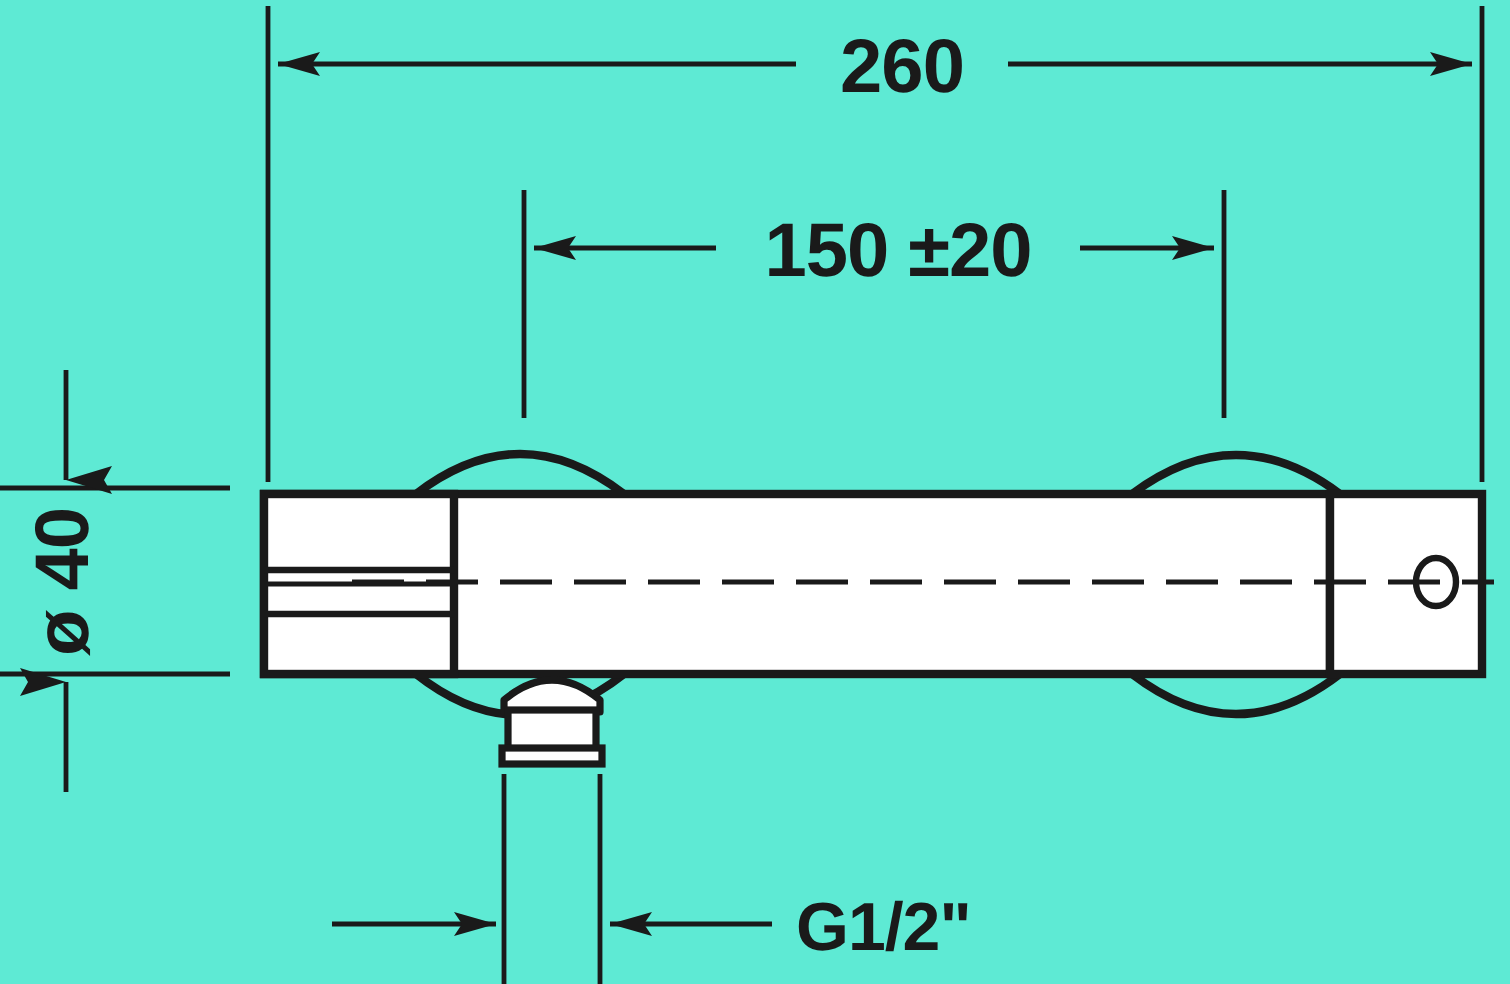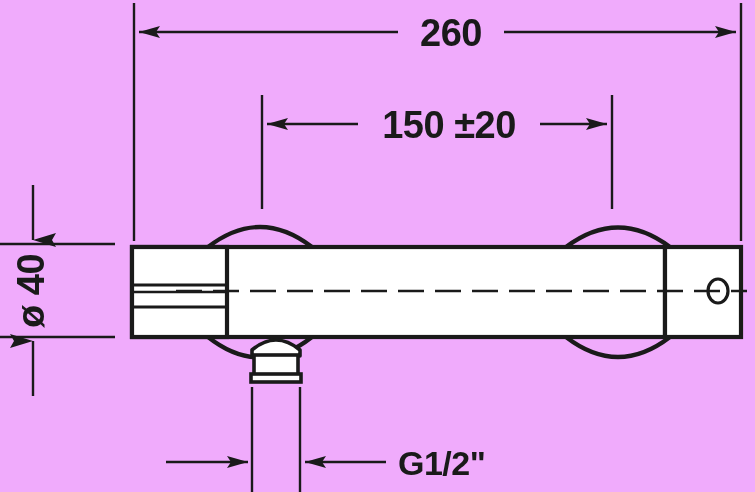--- a/index.html
+++ b/index.html
@@ -7,21 +7,21 @@
     padding: 0;
     background: #ffffff;
   }
   body {
     font-family: "Liberation Sans", sans-serif;
   }
   #drawing-root {
     position: relative;
     width: 755px;
     height: 492px;
-    background: #f0abfc;
+    background: #5eead4;
     overflow: hidden;
   }
   #tech-svg {
     display: block;
     width: 755px;
     height: 492px;
   }
   .dim-text {
     font-family: "Liberation Sans", sans-serif;
     font-weight: bold;

